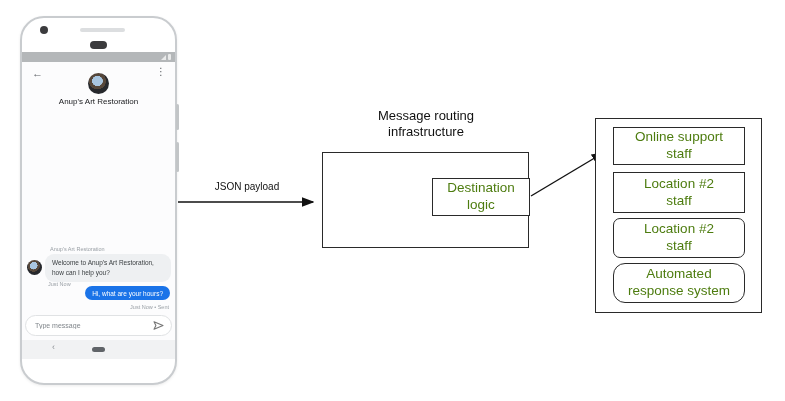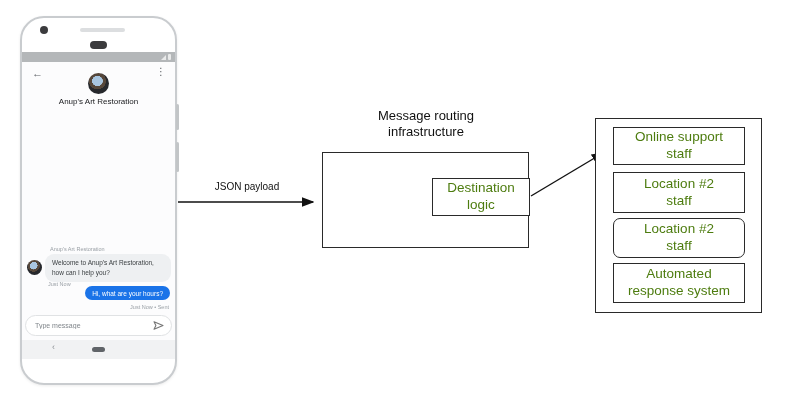--- a/index.html
+++ b/index.html
@@ -13,21 +13,21 @@
         font-size:13.5px;color:#4d7c0f;line-height:1.25;z-index:2;white-space:pre-line;}
   .dlabel{position:absolute;text-align:center;color:#111;white-space:pre-line;z-index:2;}
   #routing-outer{left:322px;top:152px;width:207px;height:96px;z-index:2;}
   #webhook-box{left:324px;top:178px;width:81px;height:46px;z-index:3;}
   #destination-box{left:432px;top:178px;width:98px;height:38px;z-index:3;}
   #brand-box{left:595px;top:118px;width:167px;height:195px;z-index:2;}
   .brand-item{left:613px;width:132px;z-index:3;}
   #brand-item-0{top:127px;height:38px;}
   #brand-item-1{top:172px;height:41px;}
   #brand-item-2{top:218px;height:40px;border-radius:7px;}
-  #brand-item-3{top:263px;height:40px;}
+  #brand-item-3{top:263px;height:40px;border-radius:12px;}
   #json-payload-label{left:186px;top:181px;width:122px;font-size:10px;}
   #routing-title{left:346px;top:108px;width:160px;font-size:13px;line-height:1.2;}
   #brand-title{left:603px;top:96px;width:152px;font-size:14.5px;margin-top:20px;}
 
   
   .phone{position:absolute;left:20px;top:16px;width:157px;height:369px;background:#fff;
          border:2px solid #c9cccf;border-radius:24px;box-sizing:border-box;z-index:2;
          box-shadow:0 1px 3px rgba(0,0,0,0.08);}
   .phone *{box-sizing:border-box;}
   .cam-dot{position:absolute;left:18px;top:8px;width:8px;height:8px;border-radius:50%;background:#3b3b3d;}

